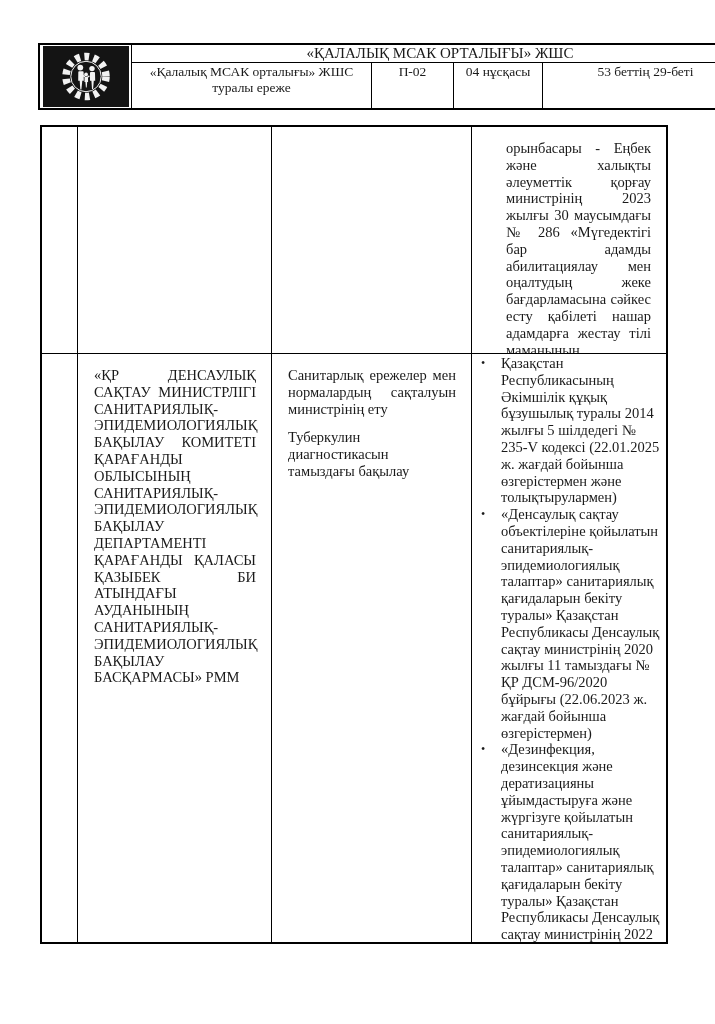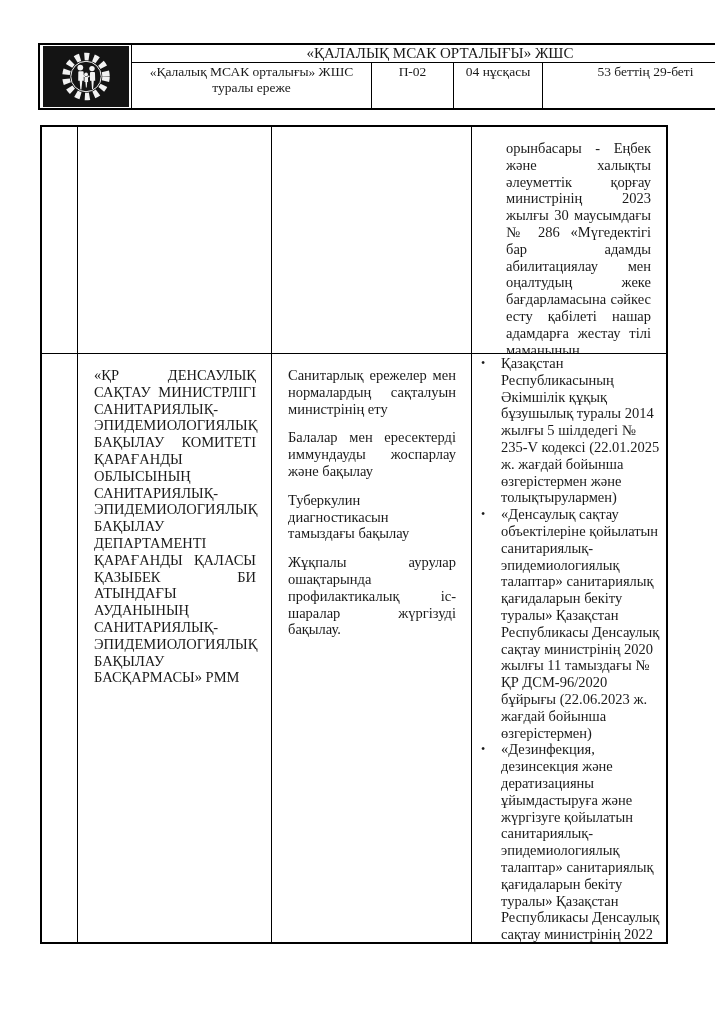--- a/index.html
+++ b/index.html
@@ -132,23 +132,21 @@
       </div>
     </div>
 
     <div class="trow row2">
       <div class="col c-num"></div>
       <div class="col c-org">
         <p class="org-text">«ҚР ДЕНСАУЛЫҚ САҚТАУ МИНИСТРЛІГІ САНИТАРИЯЛЫҚ-ЭПИДЕМИОЛОГИЯЛЫҚ БАҚЫЛАУ КОМИТЕТІ ҚАРАҒАНДЫ ОБЛЫСЫНЫҢ САНИТАРИЯЛЫҚ-ЭПИДЕМИОЛОГИЯЛЫҚ БАҚЫЛАУ ДЕПАРТАМЕНТІ ҚАРАҒАНДЫ ҚАЛАСЫ ҚАЗЫБЕК БИ АТЫНДАҒЫ АУДАНЫНЫҢ САНИТАРИЯЛЫҚ-ЭПИДЕМИОЛОГИЯЛЫҚ БАҚЫЛАУ БАСҚАРМАСЫ» РММ</p>
       </div>
       <div class="col c-func">
         <p>Санитарлық ережелер мен нормалардың сақталуын министрінің ету</p>
-        <p>Балалар мен ересектерді иммундауды жоспарлау және бақылау</p>
         <p>Туберкулин диагностикасын тамыздағы бақылау</p>
-        <p>Жұқпалы аурулар ошақтарында профилактикалық іс-шаралар жүргізуді бақылау.</p>
       </div>
       <div class="col c-docs">
         <div class="bullet-item">
           <span class="bullet">•</span>
           <span class="btext">Қазақстан Республикасының Әкімшілік құқық бұзушылық туралы 2014 жылғы 5 шілдедегі № 235-V кодексі (22.01.2025 ж. жағдай бойынша өзгерістермен және толықтырулармен)</span>
         </div>
         <div class="bullet-item">
           <span class="bullet">•</span>
           <span class="btext">«Денсаулық сақтау объектілеріне қойылатын санитариялық-эпидемиологиялық талаптар» санитариялық қағидаларын бекіту туралы» Қазақстан Республикасы Денсаулық сақтау министрінің 2020 жылғы 11 тамыздағы № ҚР ДСМ-96/2020 бұйрығы (22.06.2023 ж. жағдай бойынша өзгерістермен)</span>
         </div>

